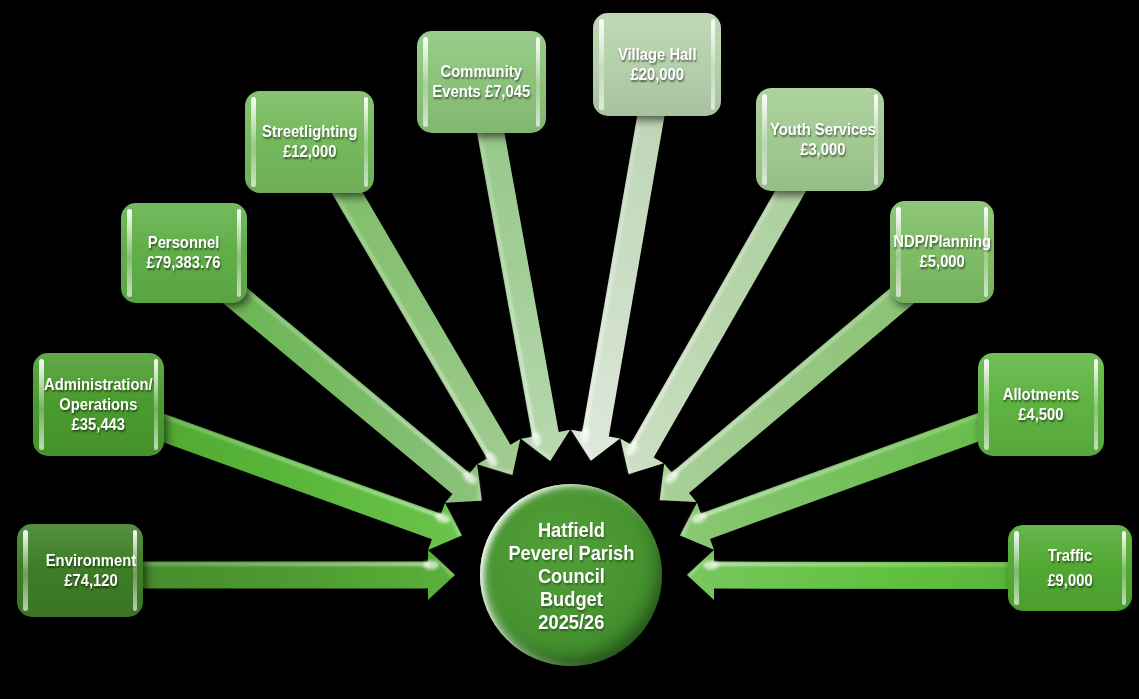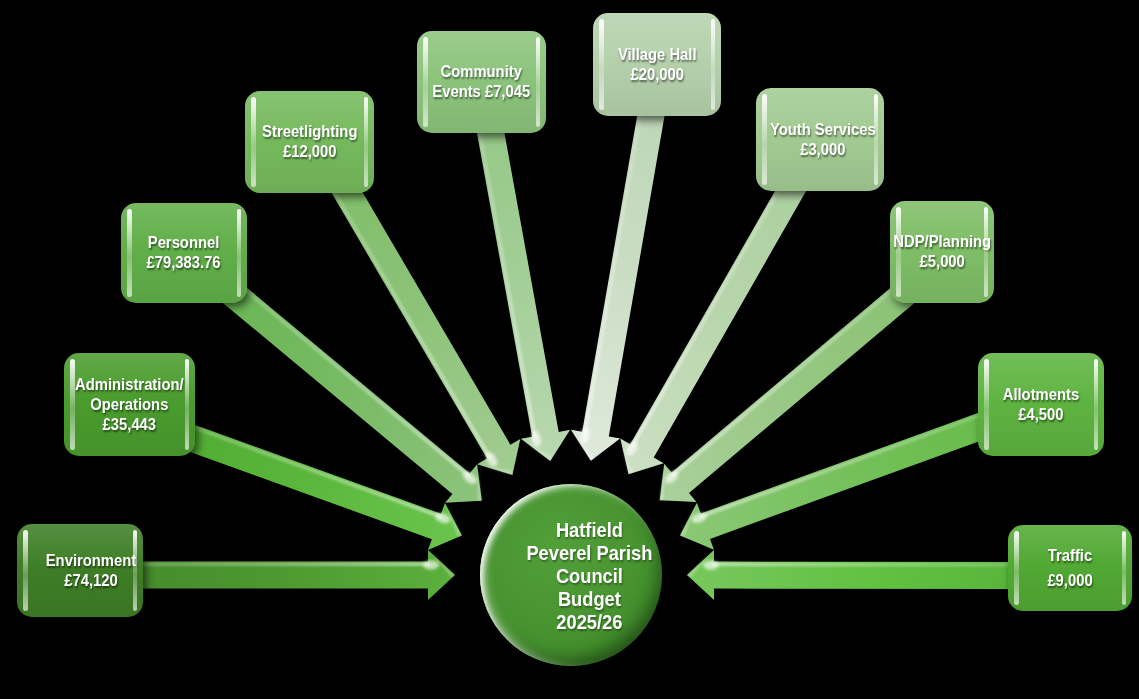--- a/index.html
+++ b/index.html
@@ -195,21 +195,21 @@
         <polygon points="1070.0,563.0 712.0,562.6 712.0,566.1 1070.0,566.5" fill="url(#sgrad9)" filter="url(#stripblur)"></polygon>
         <polygon points="714.0,550.1 687.0,575.1 691.0,577.1 711.0,553.1" fill="rgba(255,255,255,0.28)" filter="url(#stripblur)"></polygon>
         <ellipse cx="711.0" cy="565.1" rx="8" ry="4.5" transform="rotate(-179.9 711.0 565.1)" fill="rgba(255,255,255,0.65)" filter="url(#softblur)"></ellipse>
       </g>
     </svg>
   <div id="nodes">
       <div class="node" style="left: 17px; top: 524px; width: 126px; height: 93px; background: linear-gradient(rgb(87, 143, 66) 0%, rgb(62, 126, 38) 46%, rgb(58, 117, 35) 100%); justify-content: flex-end;">
         <span class="node-label" style="line-height: 20px;">Environment
 £74,120</span>
       </div>
-      <div class="node" style="left: 33px; top: 353px; width: 131px; height: 103px; background: linear-gradient(rgb(98, 169, 73) 0%, rgb(74, 156, 46) 46%, rgb(69, 145, 43) 100%); margin-left: 31px;">
+      <div class="node" style="left: 33px; top: 353px; width: 131px; height: 103px; background: linear-gradient(rgb(98, 169, 73) 0%, rgb(74, 156, 46) 46%, rgb(69, 145, 43) 100%);">
         <span class="node-label" style="line-height: 20px;">Administration/
 Operations
 £35,443</span>
       </div>
       <div class="node" style="left: 121px; top: 203px; width: 126px; height: 100px; background: linear-gradient(rgb(118, 185, 97) 0%, rgb(97, 175, 73) 46%, rgb(90, 163, 68) 100%);">
         <span class="node-label" style="line-height: 20px;">Personnel
 £79,383.76</span>
       </div>
       <div class="node" style="left: 245px; top: 91px; width: 129px; height: 102px; background: linear-gradient(rgb(136, 195, 114) 0%, rgb(118, 186, 93) 46%, rgb(110, 173, 86) 100%);">
         <span class="node-label" style="line-height: 20px;">Streetlighting
@@ -233,20 +233,20 @@
       </div>
       <div class="node" style="left: 978px; top: 353px; width: 126px; height: 103px; background: linear-gradient(rgb(115, 190, 90) 0%, rgb(94, 180, 65) 46%, rgb(87, 167, 60) 100%);">
         <span class="node-label" style="line-height: 20px;">Allotments
 £4,500</span>
       </div>
       <div class="node" style="left: 1008px; top: 525px; width: 124px; height: 86px; background: linear-gradient(rgb(104, 180, 78) 0%, rgb(82, 169, 52) 46%, rgb(76, 157, 48) 100%);">
         <span class="node-label" style="line-height: 25px;">Traffic
 £9,000</span>
       </div>
     </div>
-  <div id="hub" style="left: 480px; top: 484px; width: 182px; height: 182px; justify-content: flex-end;">
+  <div id="hub" style="left: 480px; top: 484px; width: 182px; height: 182px;">
     <span id="hub-label">Hatfield
 Peverel Parish
 Council
 Budget
 2025/26</span>
   </div>
 </div>
 
 </body></html>

